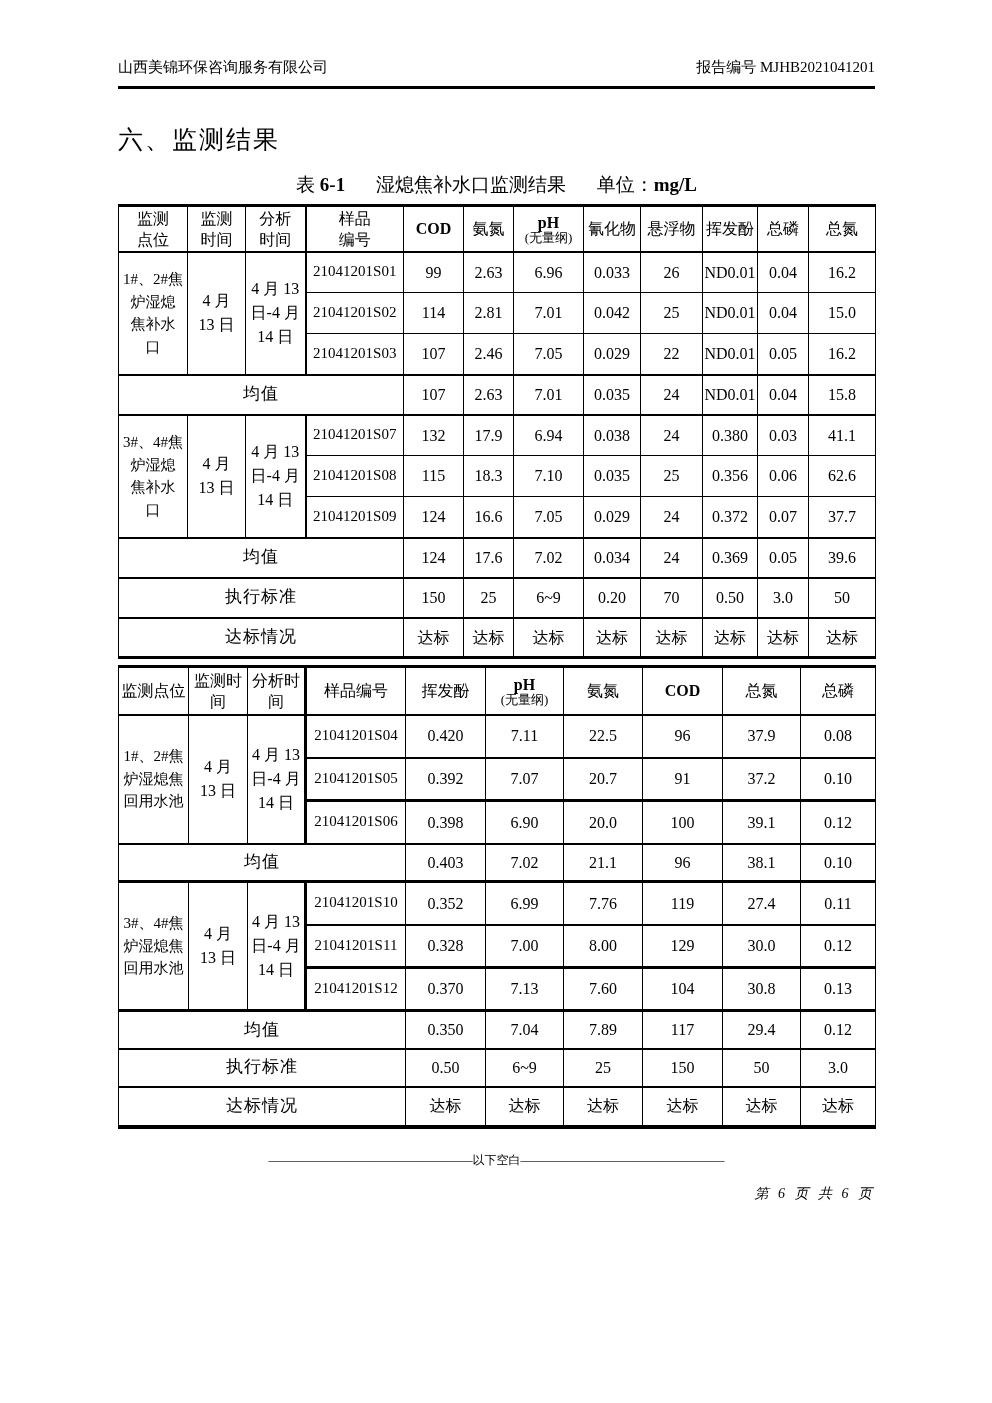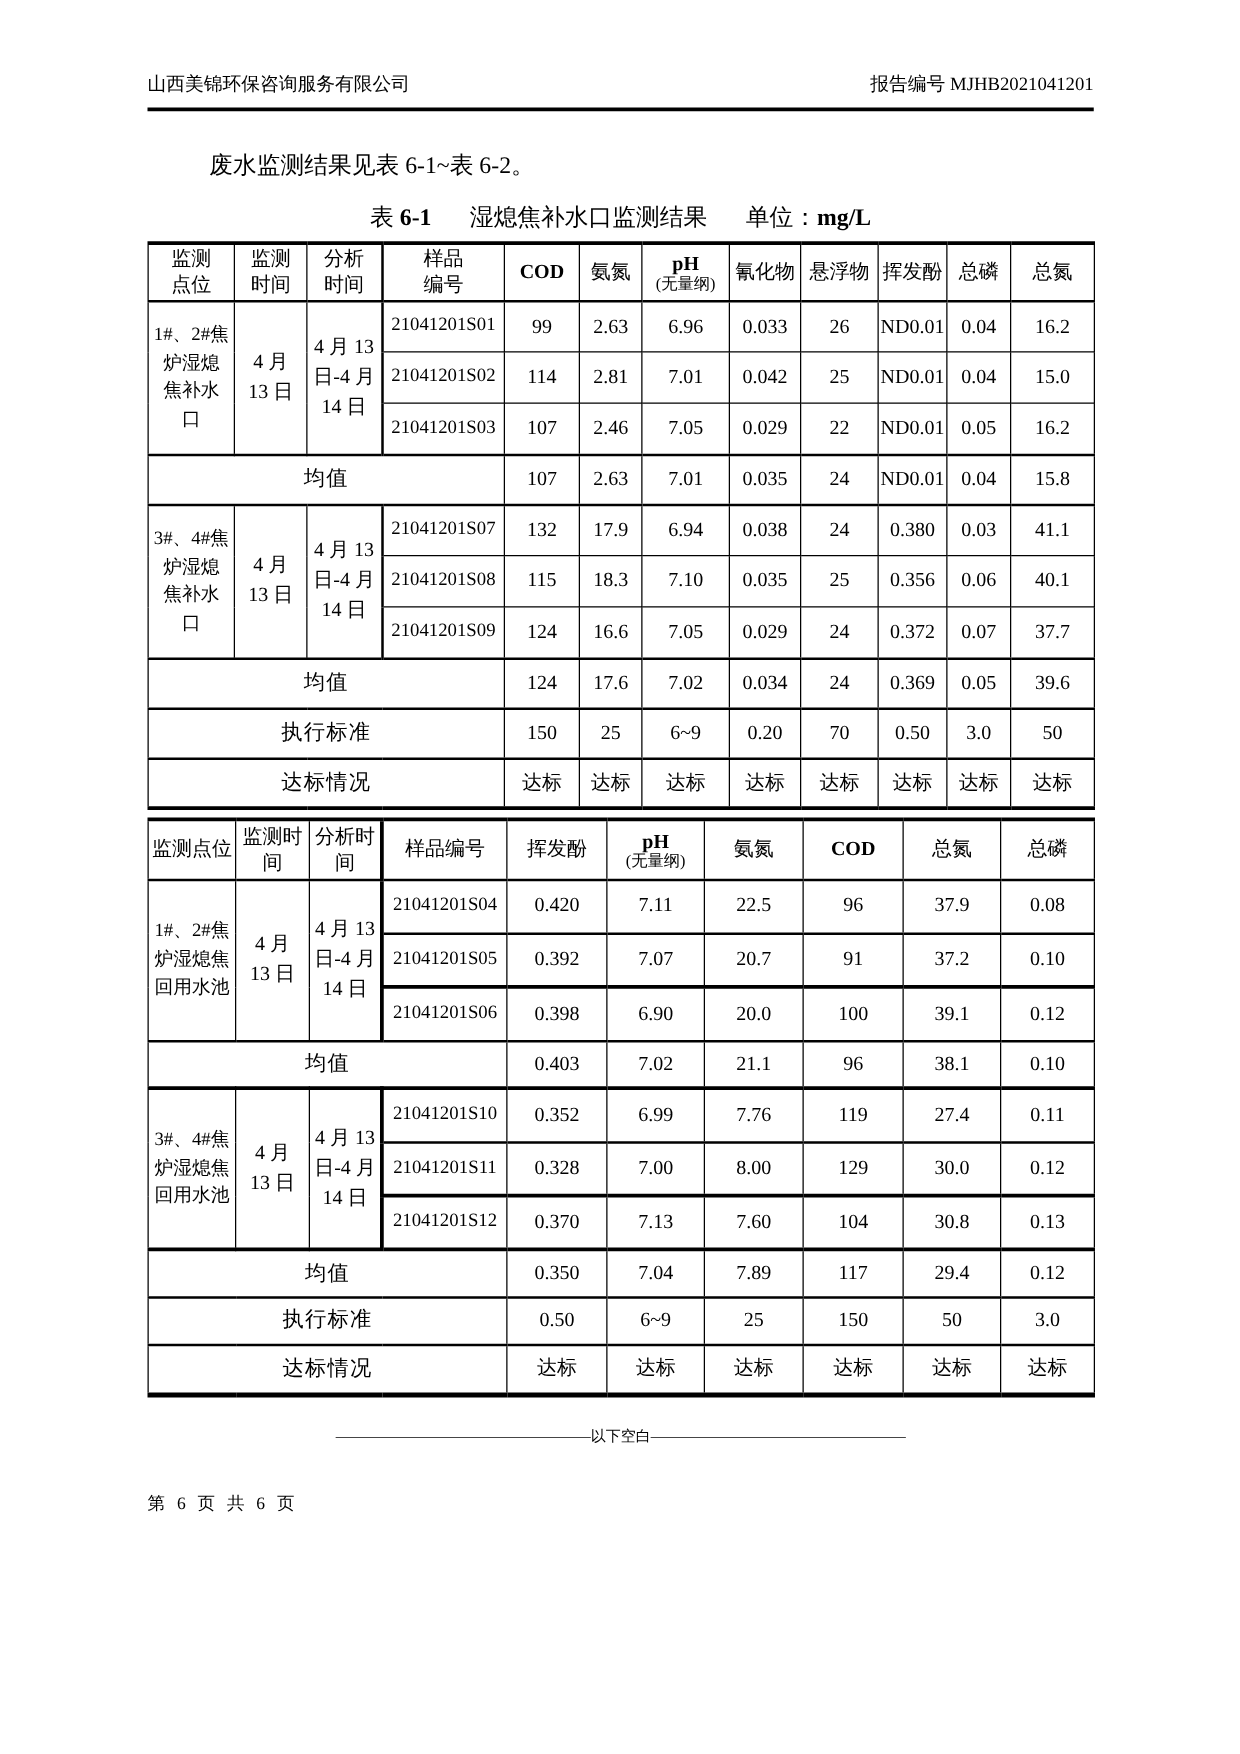--- a/index.html
+++ b/index.html
@@ -51,34 +51,34 @@
 
   .t1 tr.h{height:46px;}
   .t1 tr.sr{height:41px;}
   .t1 tr.xr{height:40px;}
   .t2 tr.h{height:48px;padding-left:38px;}
   .t2 tr.sr{height:43px;}
   .t2 tr.xr{height:38px;}
   .t2 tr.cr{height:40px;}
 
   .blank-line{font-size:12px;text-align:center;margin-top:23px;white-space:nowrap;}
-  .page-footer{font-size:14px;text-align:left;margin-top:36px;letter-spacing:3px;}
+  .page-footer{font-size:14px;text-align:right;margin-top:16px;letter-spacing:3px;font-style:italic;}
 </style>
 </head>
 <body>
 
 <div class="content">
 
   <div class="doc-header">
     <span>山西美锦环保咨询服务有限公司</span>
     <span>报告编号 MJHB2021041201</span>
   </div>
 
-
-  <p class="intro">废水监测结果见表 6-1~表 6-2。</p>
+  <h1 class="section-title">六、监测结果</h1>
+
 
   <div class="caption">
     <span>表 </span><span class="num">6-1</span>
     <span class="mid">湿熄焦补水口监测结果</span>
     <span>单位：</span><span class="unit">mg/L</span>
   </div>
 
   <table class="t1">
     <colgroup>
       <col style="width:69px">
@@ -188,21 +188,21 @@
     </tr>
     <tr class="sr">
       <td class="sid sl">21041201S08</td>
       <td>115</td>
       <td>18.3</td>
       <td>7.10</td>
       <td>0.035</td>
       <td>25</td>
       <td>0.356</td>
       <td>0.06</td>
-      <td>40.1</td>
+      <td>62.6</td>
     </tr>
     <tr class="sr">
       <td class="sid sl">21041201S09</td>
       <td>124</td>
       <td>16.6</td>
       <td>7.05</td>
       <td>0.029</td>
       <td>24</td>
       <td>0.372</td>
       <td>0.07</td>

